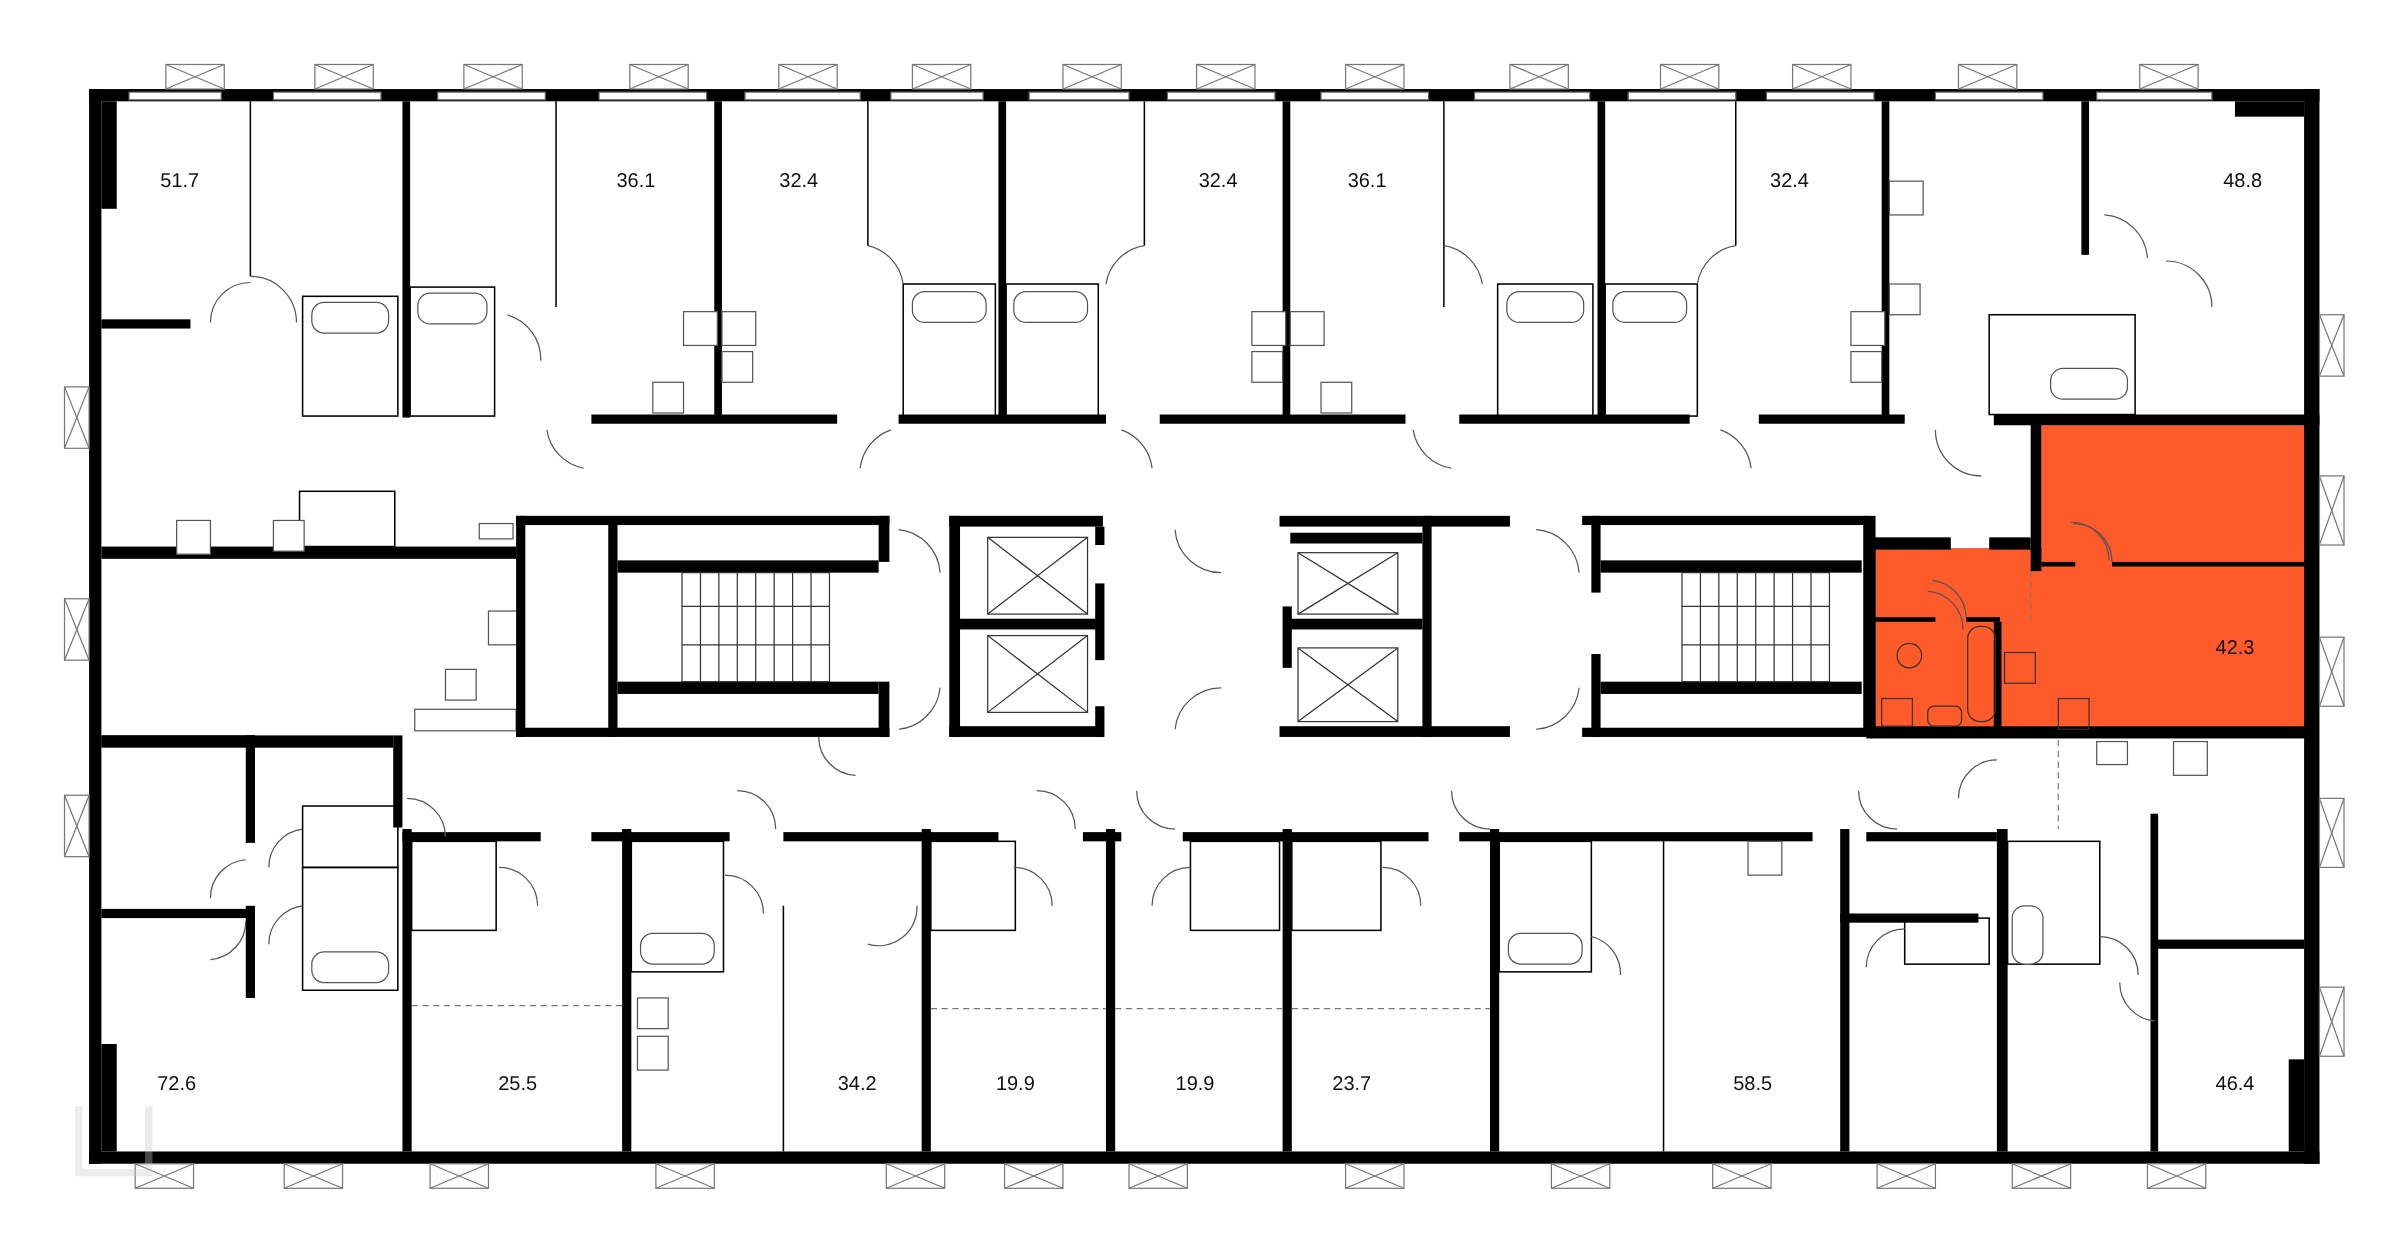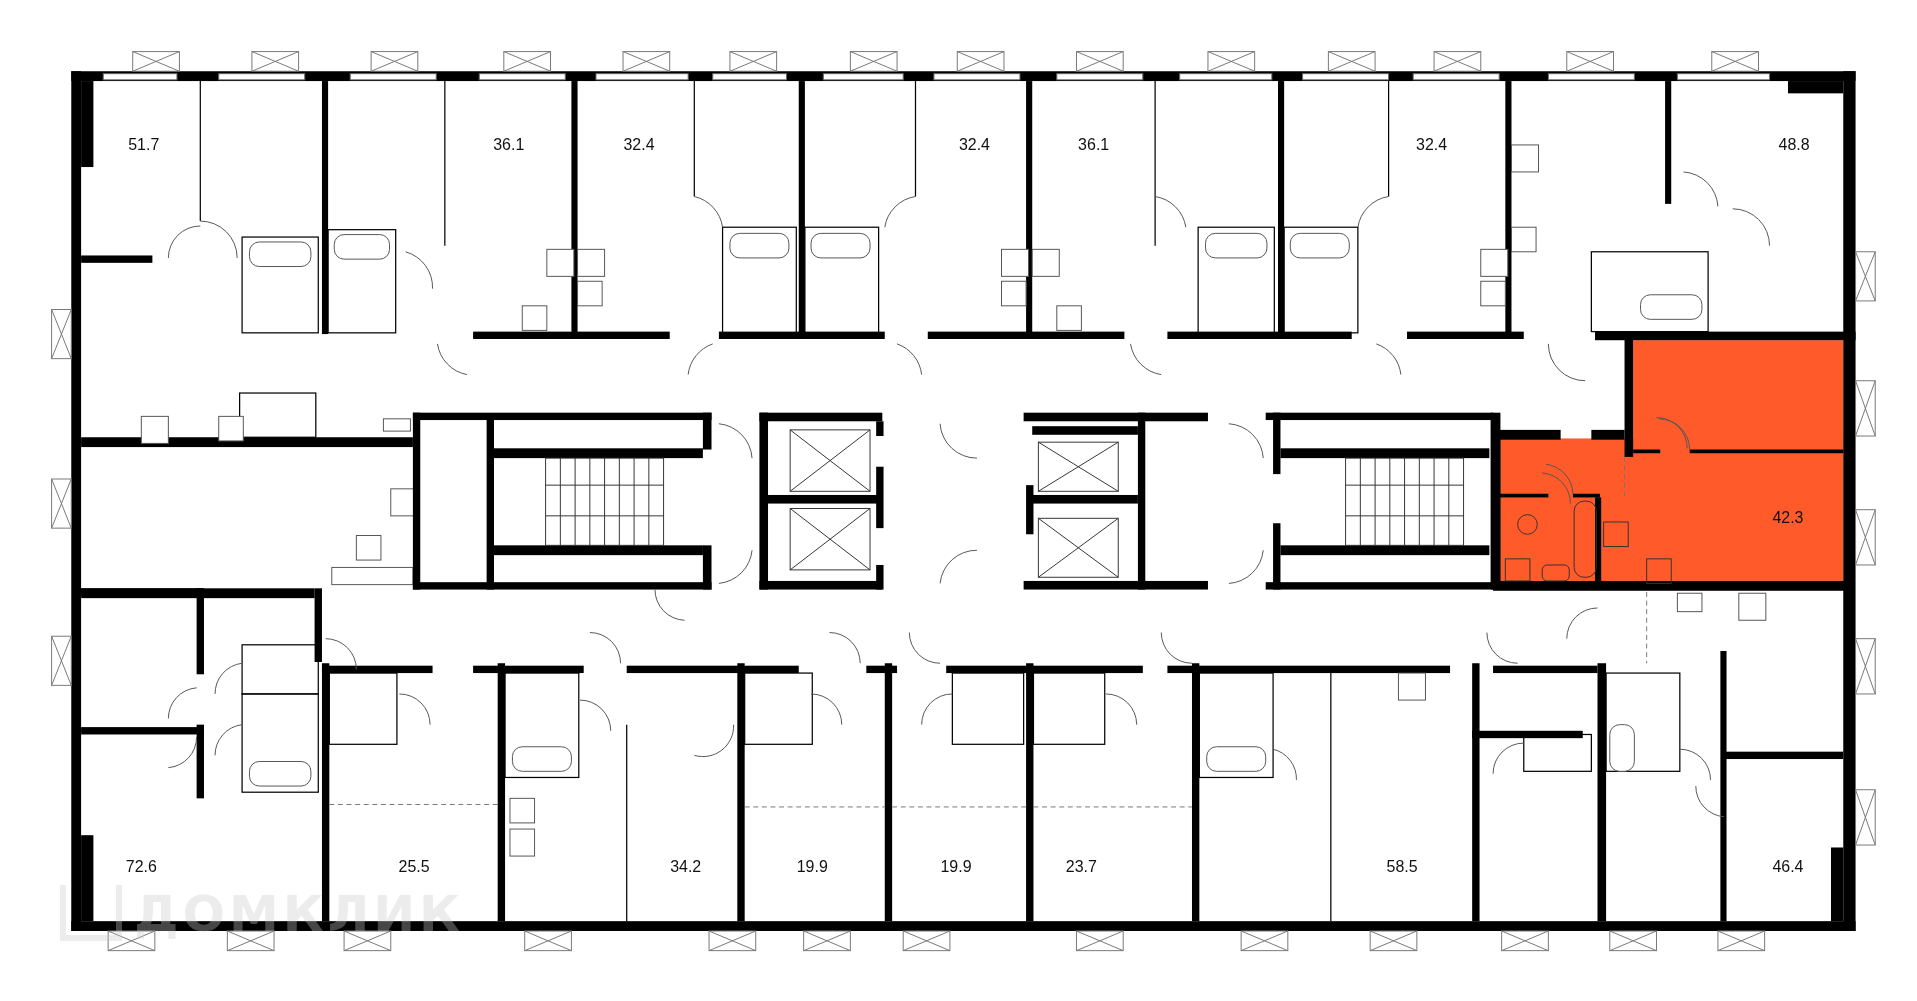--- a/index.html
+++ b/index.html
@@ -449,13 +449,13 @@
     <text class="area-label" x="337" y="710">25.5</text>
     <text class="area-label" x="558" y="710">34.2</text>
     <text class="area-label" x="661" y="710">19.9</text>
     <text class="area-label" x="778" y="710">19.9</text>
     <text class="area-label" x="880" y="710">23.7</text>
     <text class="area-label" x="1141" y="710">58.5</text>
     <text class="area-label" x="1455" y="710">46.4</text>
   </g>
 </svg>
 
-<div class="watermark"><span class="house"></span><span>ДОМКЛИК</span></div>
+<div class="watermark"><span class="house"></span></div>
 
 </body></html>

